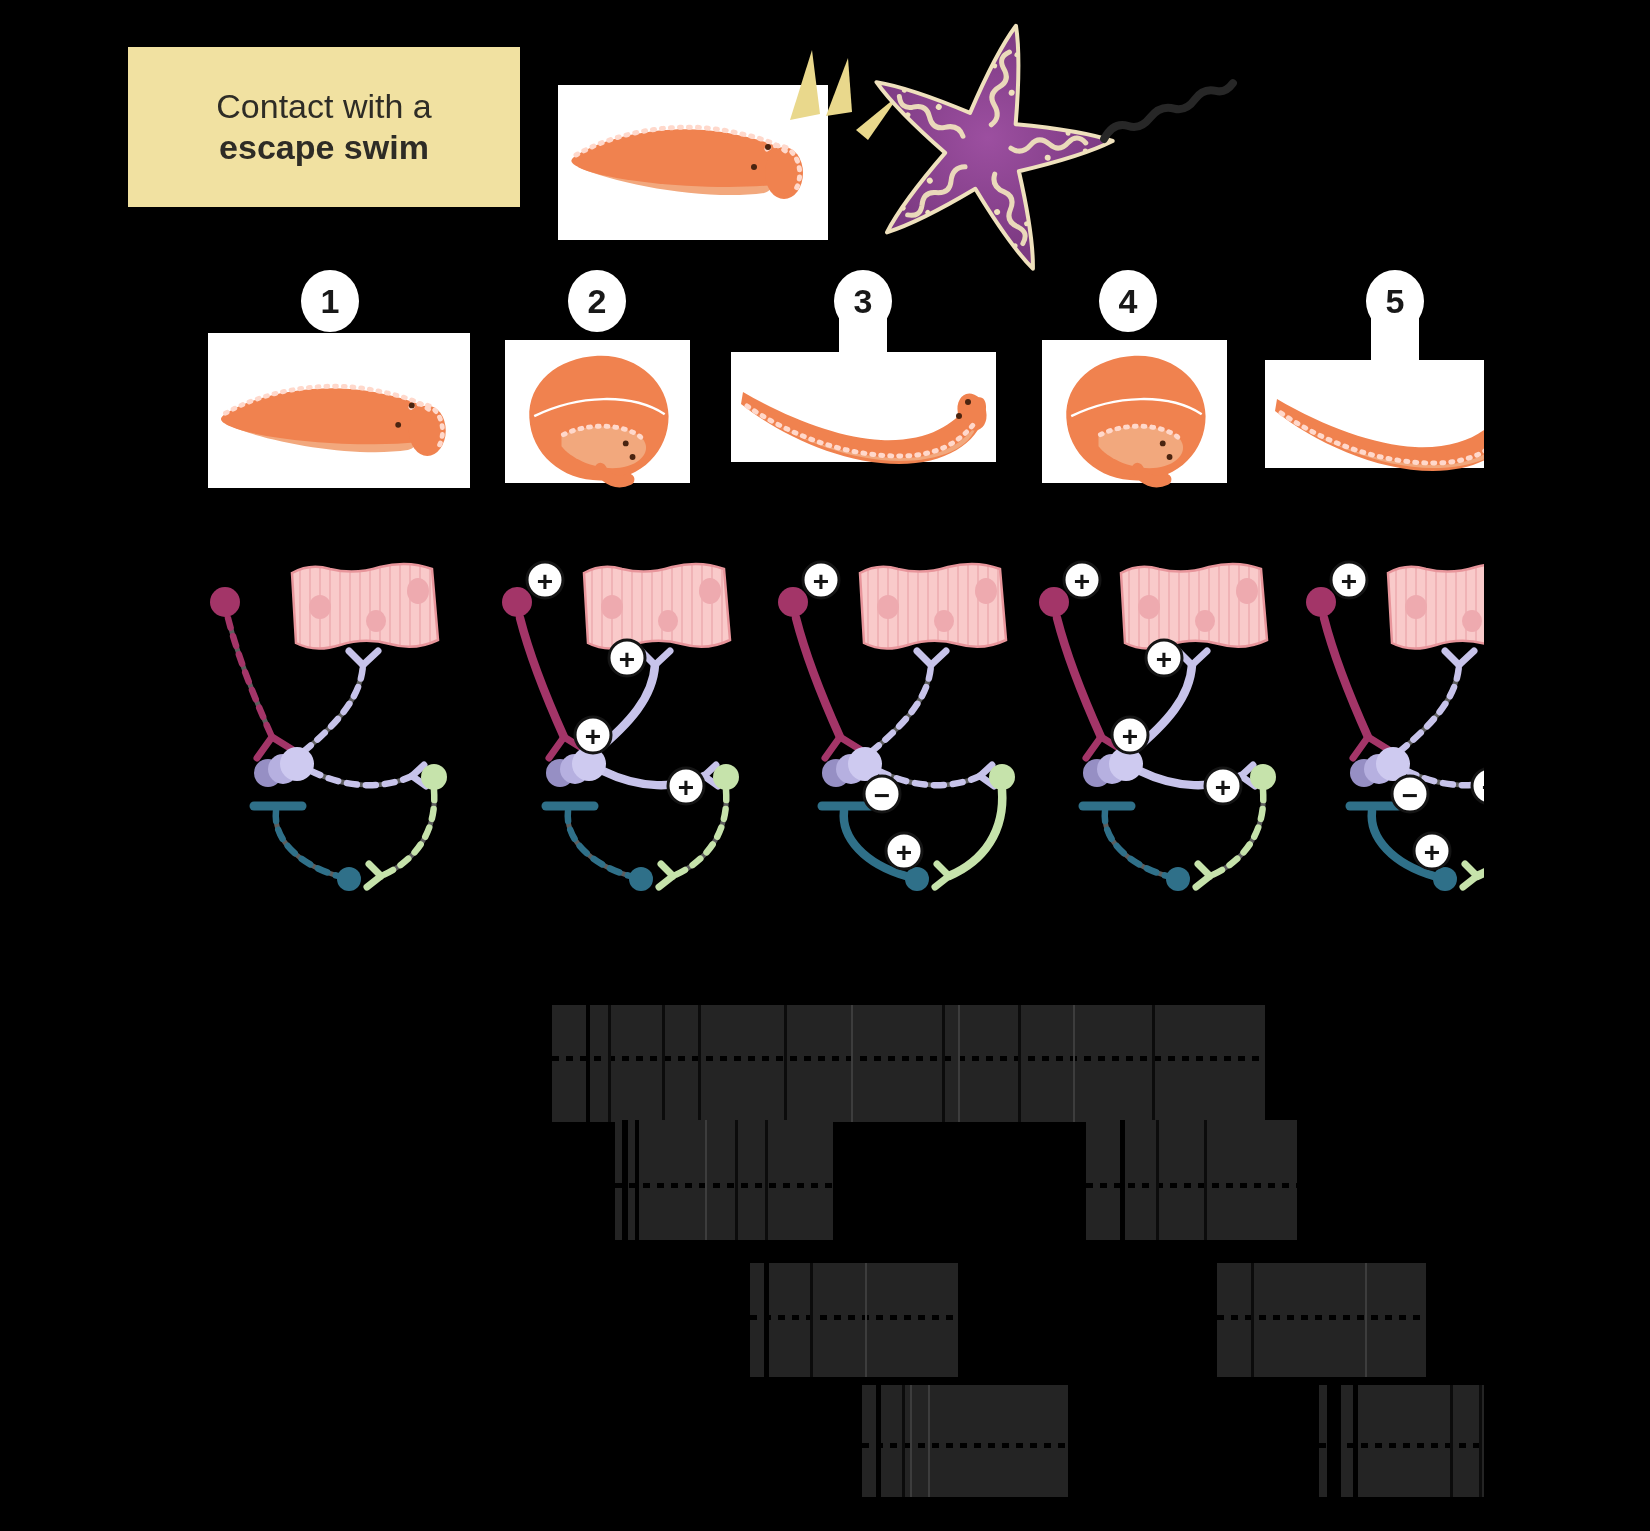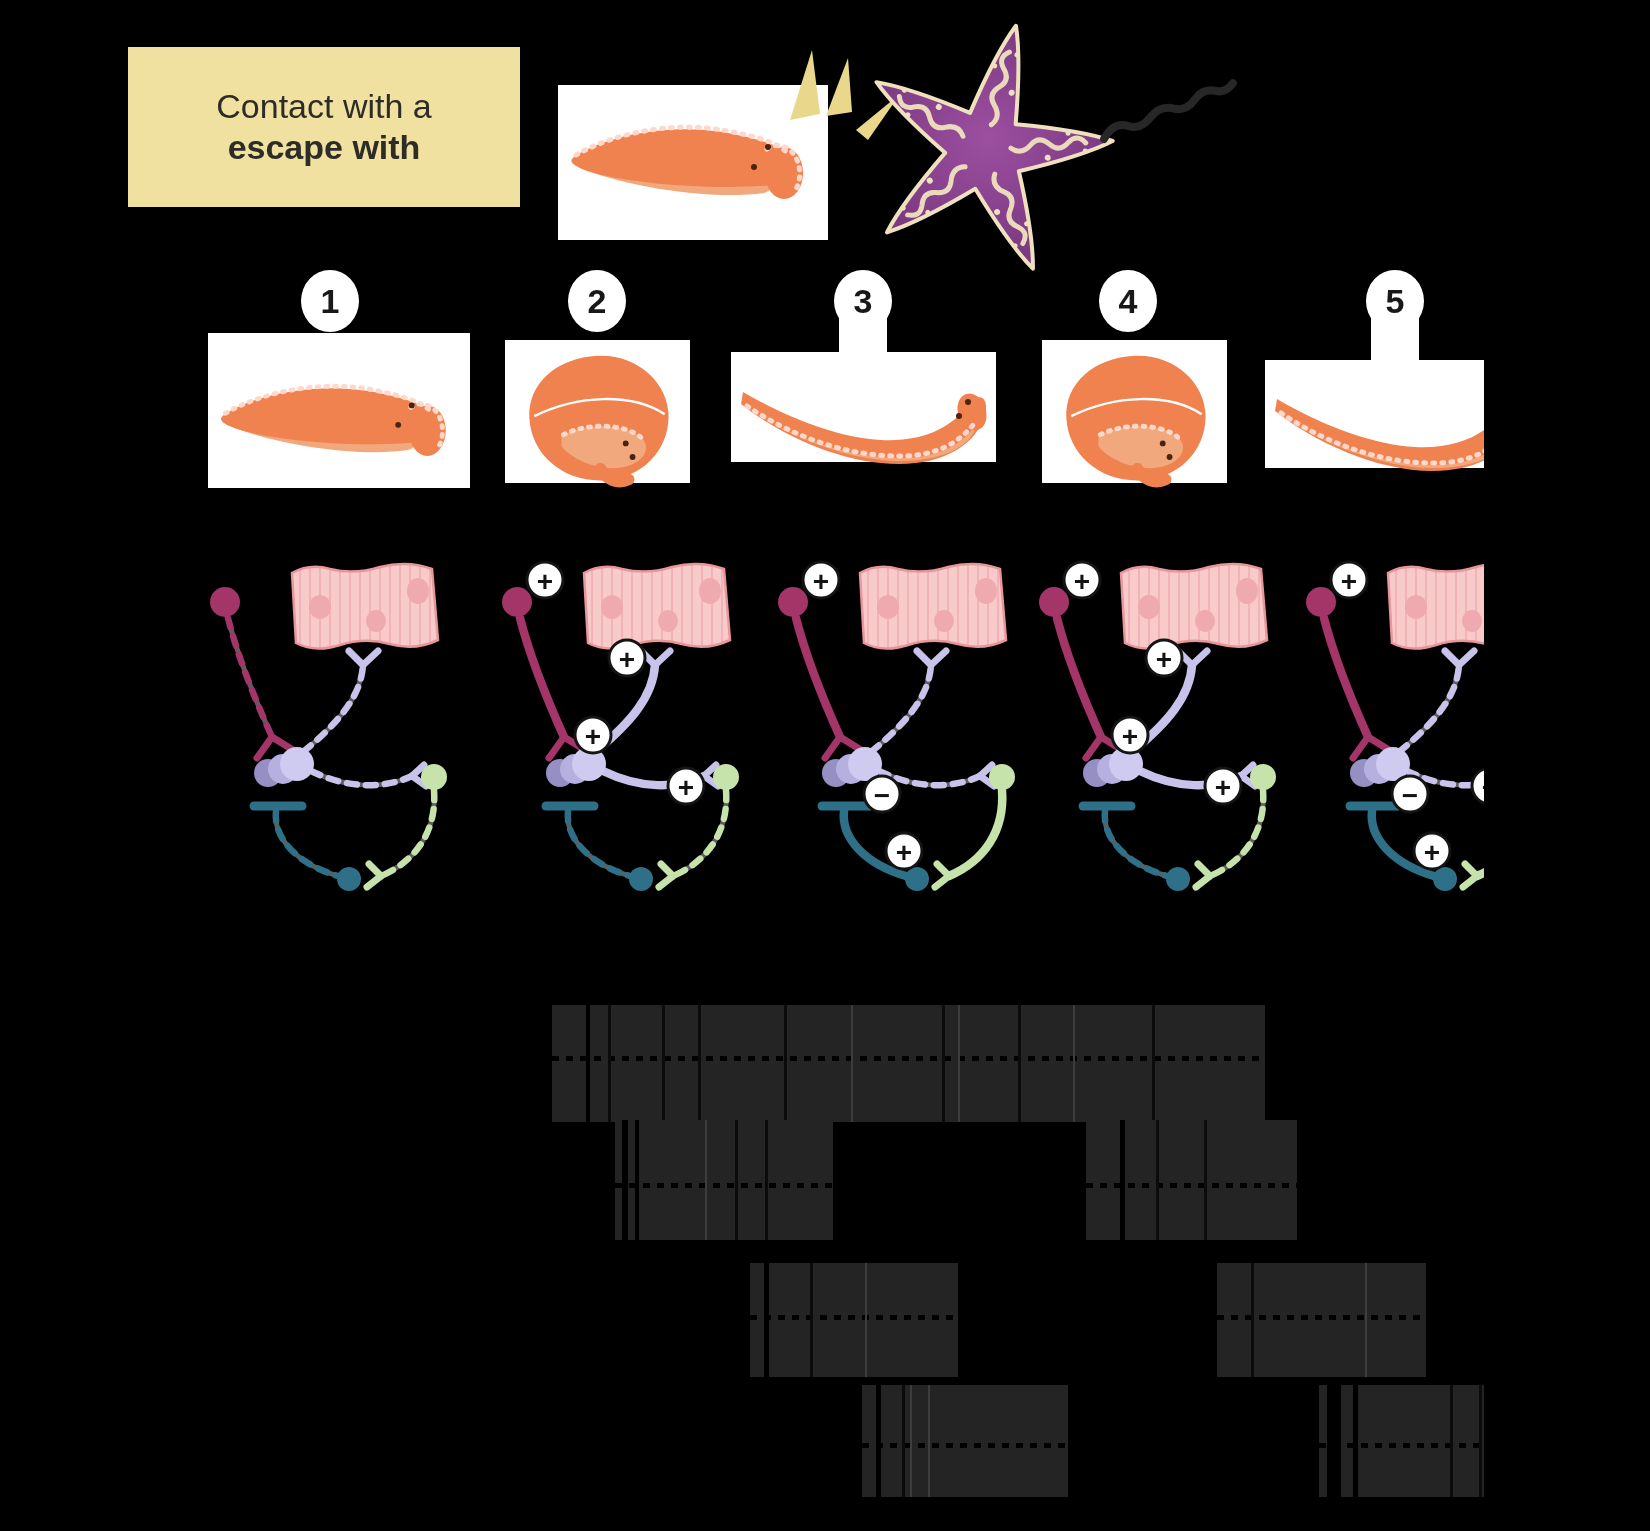--- a/index.html
+++ b/index.html
@@ -21,21 +21,21 @@
   .band .spike{position:absolute;top:0;height:100%;}
   .band .slit{position:absolute;top:0;height:100%;background:#000;}
 </style>
 </head>
 <body>
 
 <div class="page">
 
   <div class="abs caption">
     <span>Contact with a</span>
-    <span class="bold">escape with</span>
+    <span class="bold">escape swim</span>
   </div>
 
   <div class="abs white-panel" style="left:558px;top:85px;width:270px;height:155px;">
     <svg id="top-slug" width="270" height="155" viewBox="0 0 270 155">
         <path d="M 20 82 C 60 100, 150 116, 206 108 C 216 105, 219 96, 211 92 C 150 98, 70 80, 25 72 Z" fill="#f2a87d"></path>
         <path d="M 16 72 C 50 48, 120 38, 170 48 C 200 54, 224 60, 232 72 C 240 84, 232 98, 216 100 C 158 106, 58 98, 24 84 C 13 79, 11 76, 16 72 Z" fill="#f0824f"></path>
         <ellipse cx="226" cy="88" rx="19" ry="26" fill="#f0824f"></ellipse>
         <path d="M 18 70 C 60 46, 120 36, 170 46 C 200 52, 222 58, 231 70" stroke="#ffd8cb" stroke-width="5" fill="none" stroke-dasharray="2 7" stroke-linecap="round"></path>
         <path d="M 209 64 A 22 28 0 0 1 238 104" stroke="#ffd8cb" stroke-width="5" fill="none" stroke-dasharray="2 7" stroke-linecap="round"></path>
         <circle cx="210" cy="62" r="3" fill="#4a2410"></circle>

